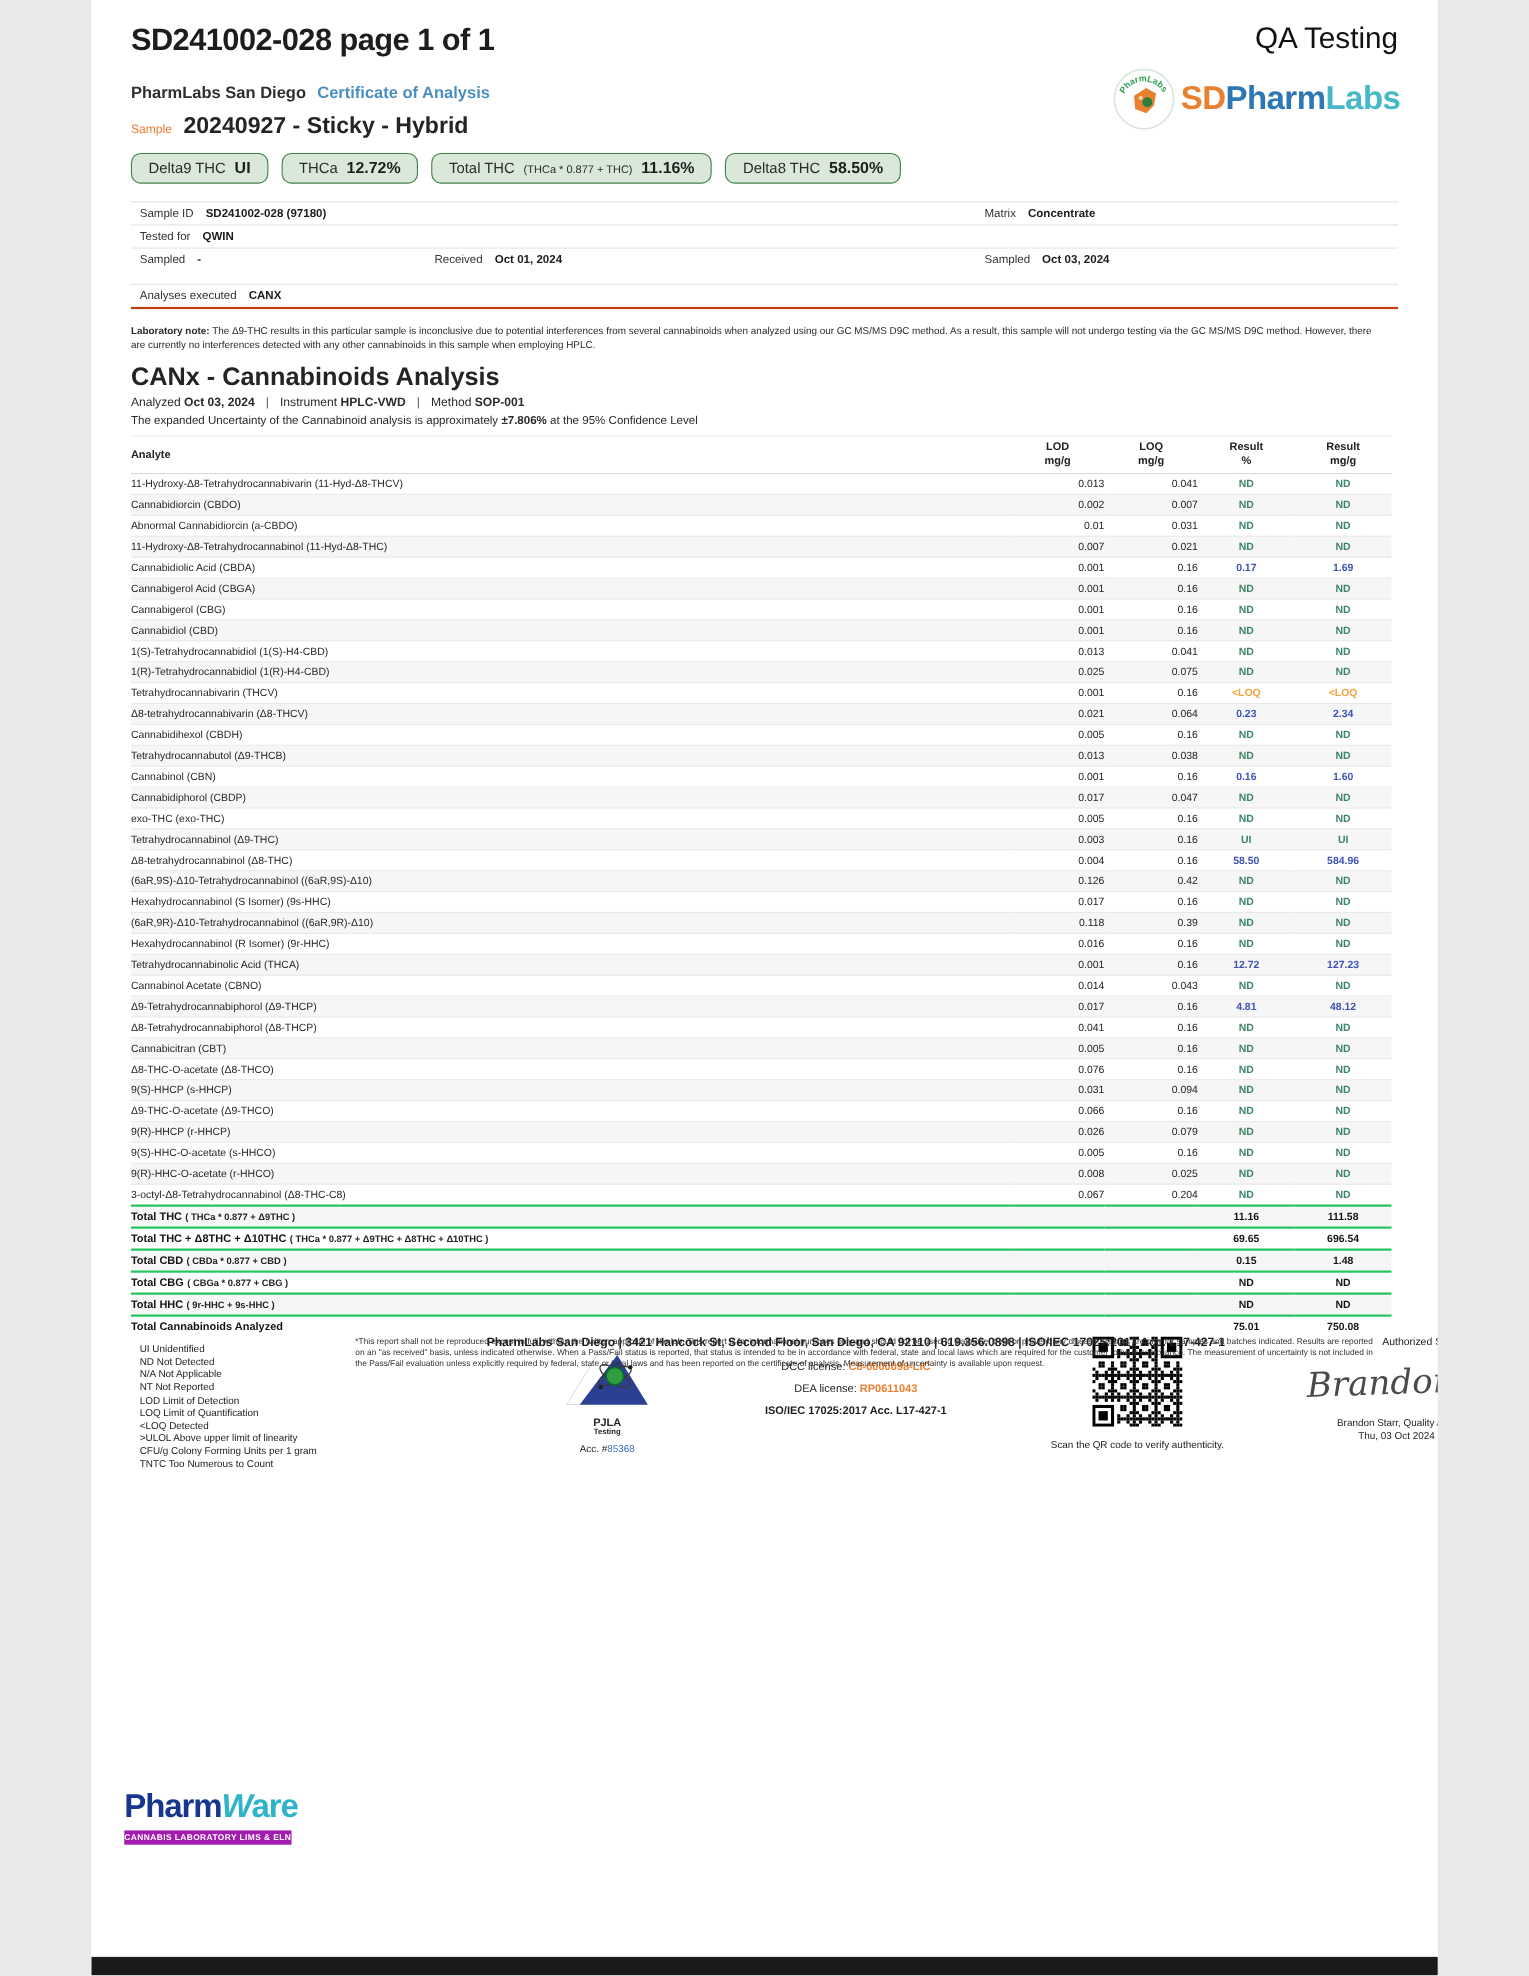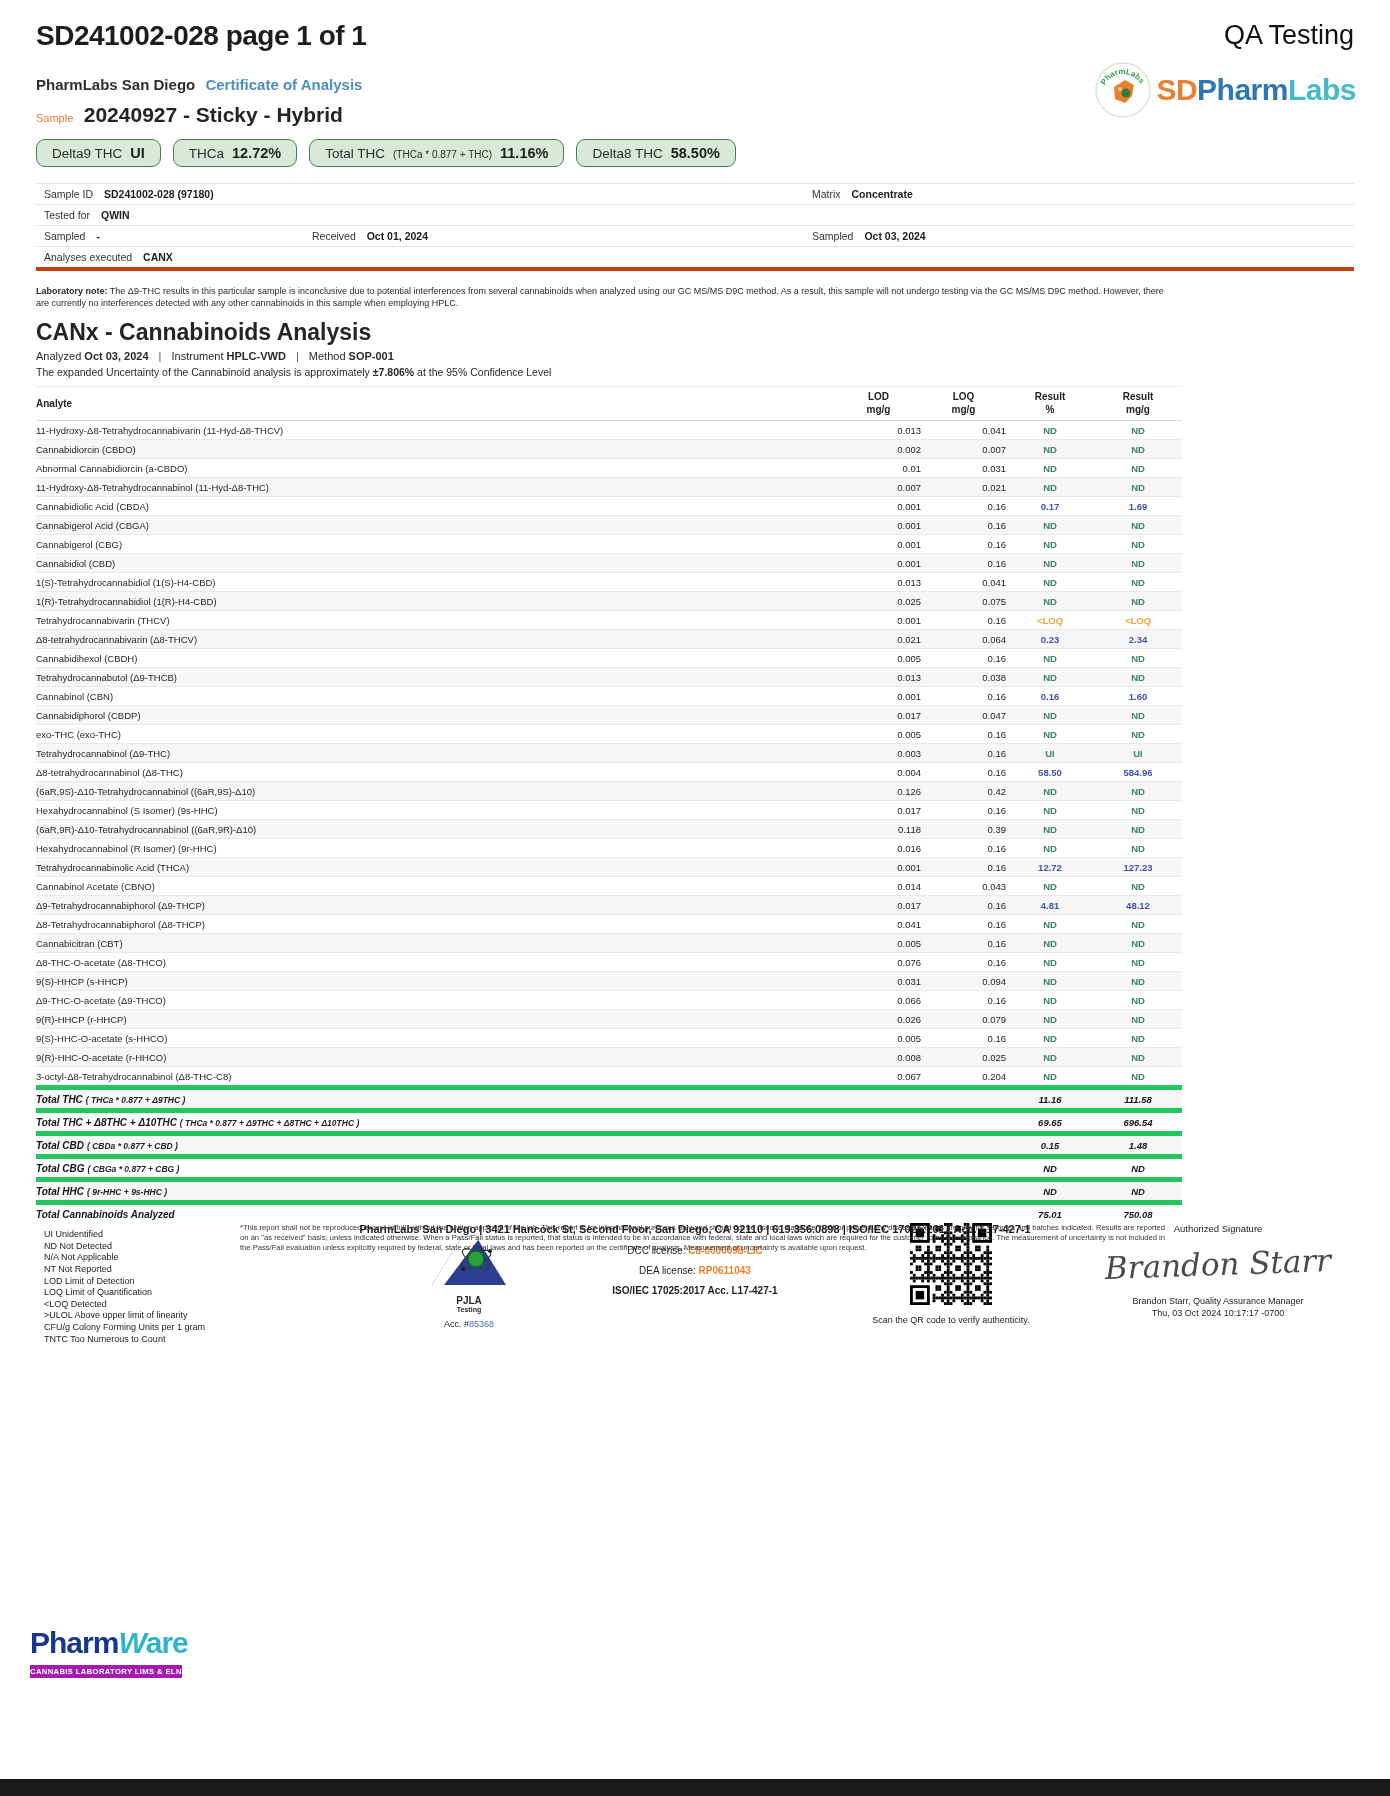--- a/index.html
+++ b/index.html
@@ -1,16 +1,16 @@
 <!DOCTYPE html>
 <html><head>
 <meta charset="utf-8">
 <style>
   html,body{margin:0;padding:0;background:#e9e9e9;}
-  .page{position:relative;width:1390px;height:1796px;margin:0 auto;background:#ffffff;
+  .page{position:relative;width:1224px;height:1796px;margin:0 auto;background:#ffffff;
         font-family:"Liberation Sans","DejaVu Sans",sans-serif;color:#262626;overflow:hidden;}
   .content{padding:20px 36px 0 36px;}
   
   .topline{display:flex;justify-content:space-between;align-items:flex-start;}
   .doc-id{font-size:28px;font-weight:700;color:#1d1d1d;letter-spacing:-0.5px;}
   .qa{font-size:27px;font-weight:500;color:#111;}
   
   .brandline{margin-top:24px;font-size:15px;}
   .lab-name{font-weight:700;color:#2e2e2e;}
   .cert{font-weight:700;color:#4a8fc0;margin-left:6px;}
@@ -27,21 +27,21 @@
   .badges{display:flex;gap:12px;margin-top:12px;}
   .badge{display:flex;align-items:baseline;gap:8px;border:1.6px solid #44804c;background:#d9e8d9;
          border-radius:9px;padding:5px 15px;}
   .badge .blabel{font-size:13.5px;color:#2c2c2c;}
   .badge .formula{font-size:10px;color:#2c2c2c;}
   .badge .formula:empty{display:none;}
   .badge .bval{font-size:14.5px;font-weight:700;color:#1e1e1e;}
   
   .info{margin-top:16px;font-size:10.5px;}
   .info-row{display:flex;border-top:1px solid #e3e3e3;padding:4px 0 4px 8px;}
-  .info-row:last-child{border-bottom:4px solid #c2410c;}
+  .info-row:last-child{border-bottom:2px solid #c2410c;margin-top:12px;}
   .ilabel{color:#333;margin-right:8px;}
   .ival{font-weight:700;color:#1c1c1c;}
   .iw-a{width:268px;}
   .iw-b{width:500px;}
   .iw-wide{width:768px;}
   .iflex{flex:1;}
   
   .labnote{margin-top:14px;font-size:9px;line-height:1.35;color:#2a2a2a;width:1140px;}
   .labnote b{font-weight:700;margin-top:17px;}
   
@@ -62,21 +62,21 @@
   table.analytes tbody tr:nth-child(even){background:#f6f6f6;}
   td.c-analyte{padding-left:8px;color:#262626;}
   td.c-num{text-align:right;padding-right:30px;color:#222;}
   td.c-res{text-align:center;font-weight:700;}
   td.c-res.nd{color:#3e8565;}
   td.c-res.val{color:#3f51b5;}
   td.c-res.loq{color:#f2a33c;}
   td.c-tot{text-align:center;font-weight:600;color:#141414;}
   .t-label{font-weight:700;font-size:10px;color:#141414;}
   .t-formula{font-size:8.5px;font-weight:600;color:#222;margin-left:3px;}
-  tr.t-row td{border-top:5px solid #22c55e;font-style:italic;}
+  tr.t-row td{border-top:2px solid #22c55e;}
   
   .footer{position:absolute;left:0;top:1486;width:1390px;}
   .f-grid{display:flex;align-items:flex-start;}
   .legend{margin-left:44px;width:250px;font-size:9px;line-height:11.6px;color:#222;
           list-style:none;padding:0;margin-top:6px;margin-bottom:0;}
   .pjla{margin-left:110px;width:130px;text-align:center;}
   .pjla-name{font-size:10px;font-weight:700;margin-top:2px;}
   .pjla-sub{font-size:7px;font-weight:700;}
   .pjla-acc{font-size:9px;margin-top:6px;color:#222;}
   .pjla-acc .accnum{color:#3f6ec0;}

